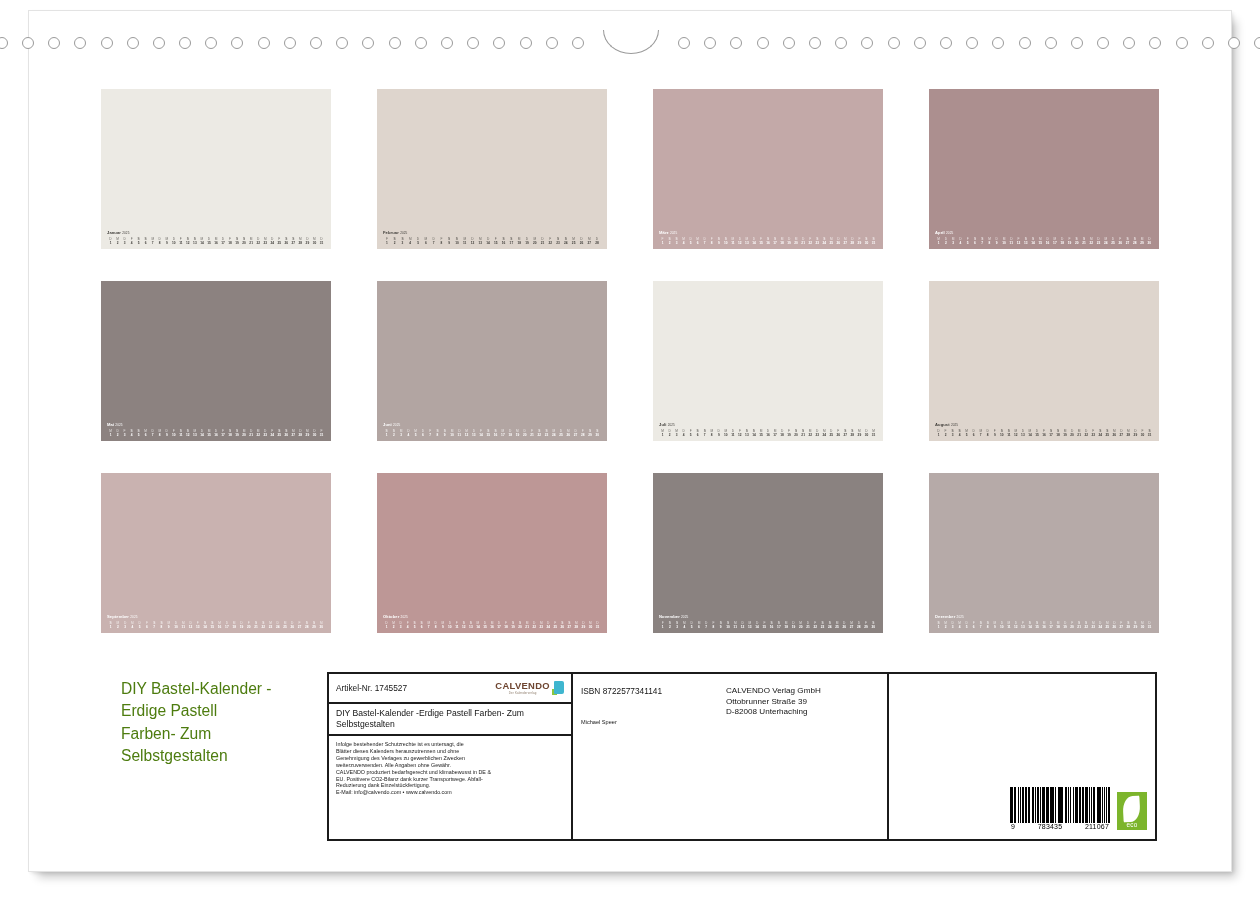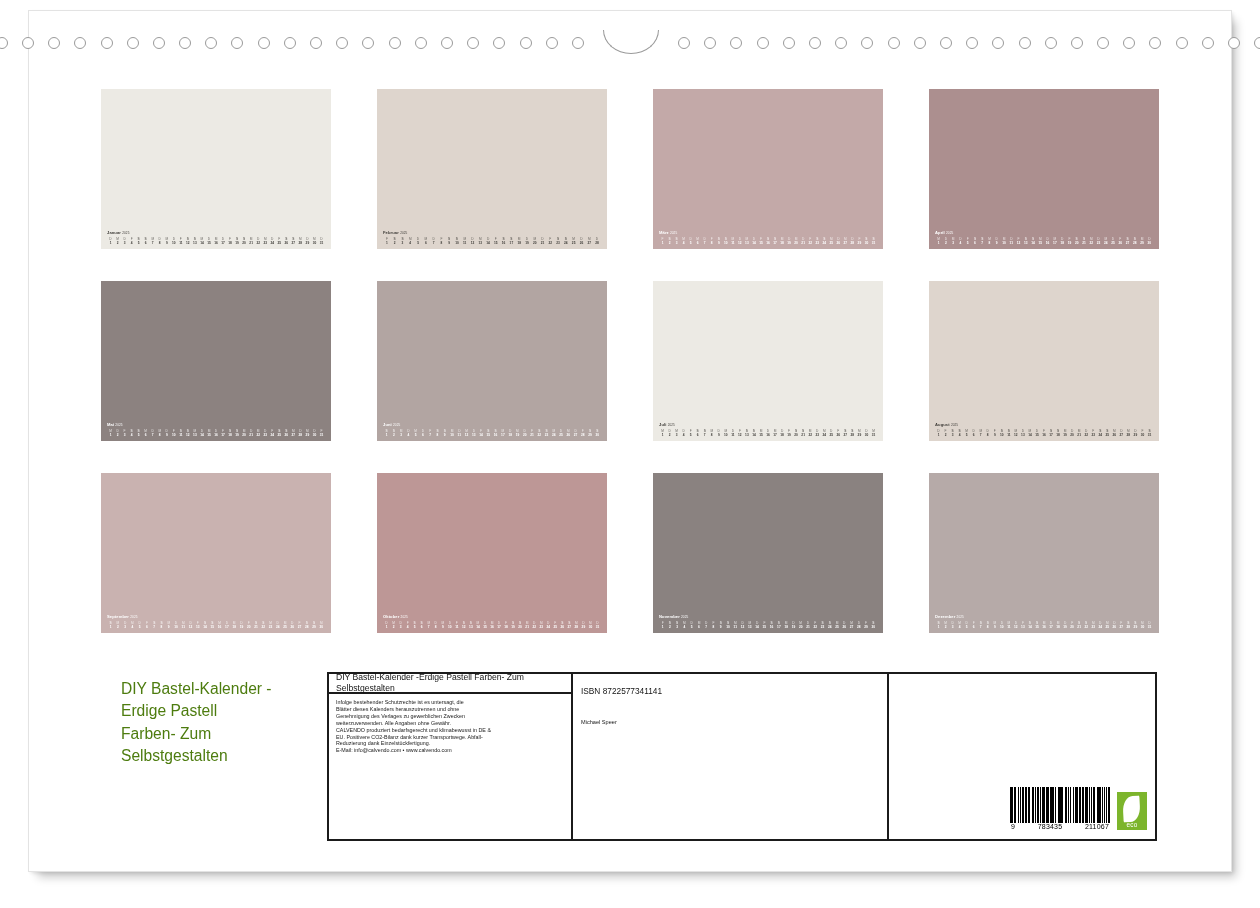--- a/index.html
+++ b/index.html
@@ -148,21 +148,21 @@
     width: 10px; height: 13px;
     background: #3fb6cf;
     border-radius: 1px 2px 2px 1px;
   }
   #calvendo-mark .leaf {
     position: absolute; left: 0; top: 8px;
     width: 5px; height: 6px;
     background: #8cc63f;
   }
   #cell-title {
-    height: 20px;
+    height: 32px;
     border-bottom: 2px solid #1b1b1b;
     display: flex; align-items: center;
     padding: 0 7px;
   }
   #colophon-title {
     font-size: 8.6px; line-height: 11px; color: #141414;
   }
   #cell-legal {
     flex: 1;
     padding: 5px 7px 0 7px;
@@ -1840,20 +1840,34 @@
 
     <div id="product-title">DIY Bastel-Kalender -
 Erdige Pastell
 Farben- Zum
 Selbstgestalten</div>
 
     <div id="colophon">
 
       <div id="col-left">
 
+        <div id="cell-artikel">
+          <span id="artikel-nr">Artikel-Nr. 1745527</span>
+
+          <span id="calvendo-logo">
+            <span id="calvendo-word">
+              <span id="calvendo-name">CALVENDO</span>
+              <span id="calvendo-tag">Der Kalenderverlag</span>
+            </span>
+            <span id="calvendo-mark">
+              <span class="leaf"></span>
+              <span class="book"></span>
+            </span>
+          </span>
+        </div>
 
         <div id="cell-title">
           <span id="colophon-title">DIY Bastel-Kalender -Erdige Pastell
 Farben- Zum Selbstgestalten</span>
         </div>
 
         <div id="cell-legal">
           <div id="legal-text">Infolge bestehender Schutzrechte ist es untersagt, die
 Blätter dieses Kalenders herauszutrennen und ohne
 Genehmigung des Verlages zu gewerblichen Zwecken
@@ -1862,20 +1876,25 @@
 EU. Positivere CO2-Bilanz dank kurzer Transportwege. Abfall-
 Reduzierung dank Einzelstückfertigung.
 E-Mail: info@calvendo.com • www.calvendo.com</div>
         </div>
       </div>
 
       <div id="col-mid">
         <div id="mid-a">
           <div id="isbn">ISBN 8722577341141</div>
           <div id="author">Michael Speer</div>
+        </div>
+        <div id="mid-b">
+          <div id="publisher">CALVENDO Verlag GmbH
+Ottobrunner Straße 39
+D-82008 Unterhaching</div>
         </div>
       </div>
 
       <div id="col-right">
         <div id="barcode-wrap">
           <div id="barcode-bars">
               <i class="tall" style="width: 1px;"></i>
               <i class="sp" style="width: 1px;"></i>
               <i class="tall" style="width: 1px;"></i>
               <i style="width: 1.53194px;"></i>

